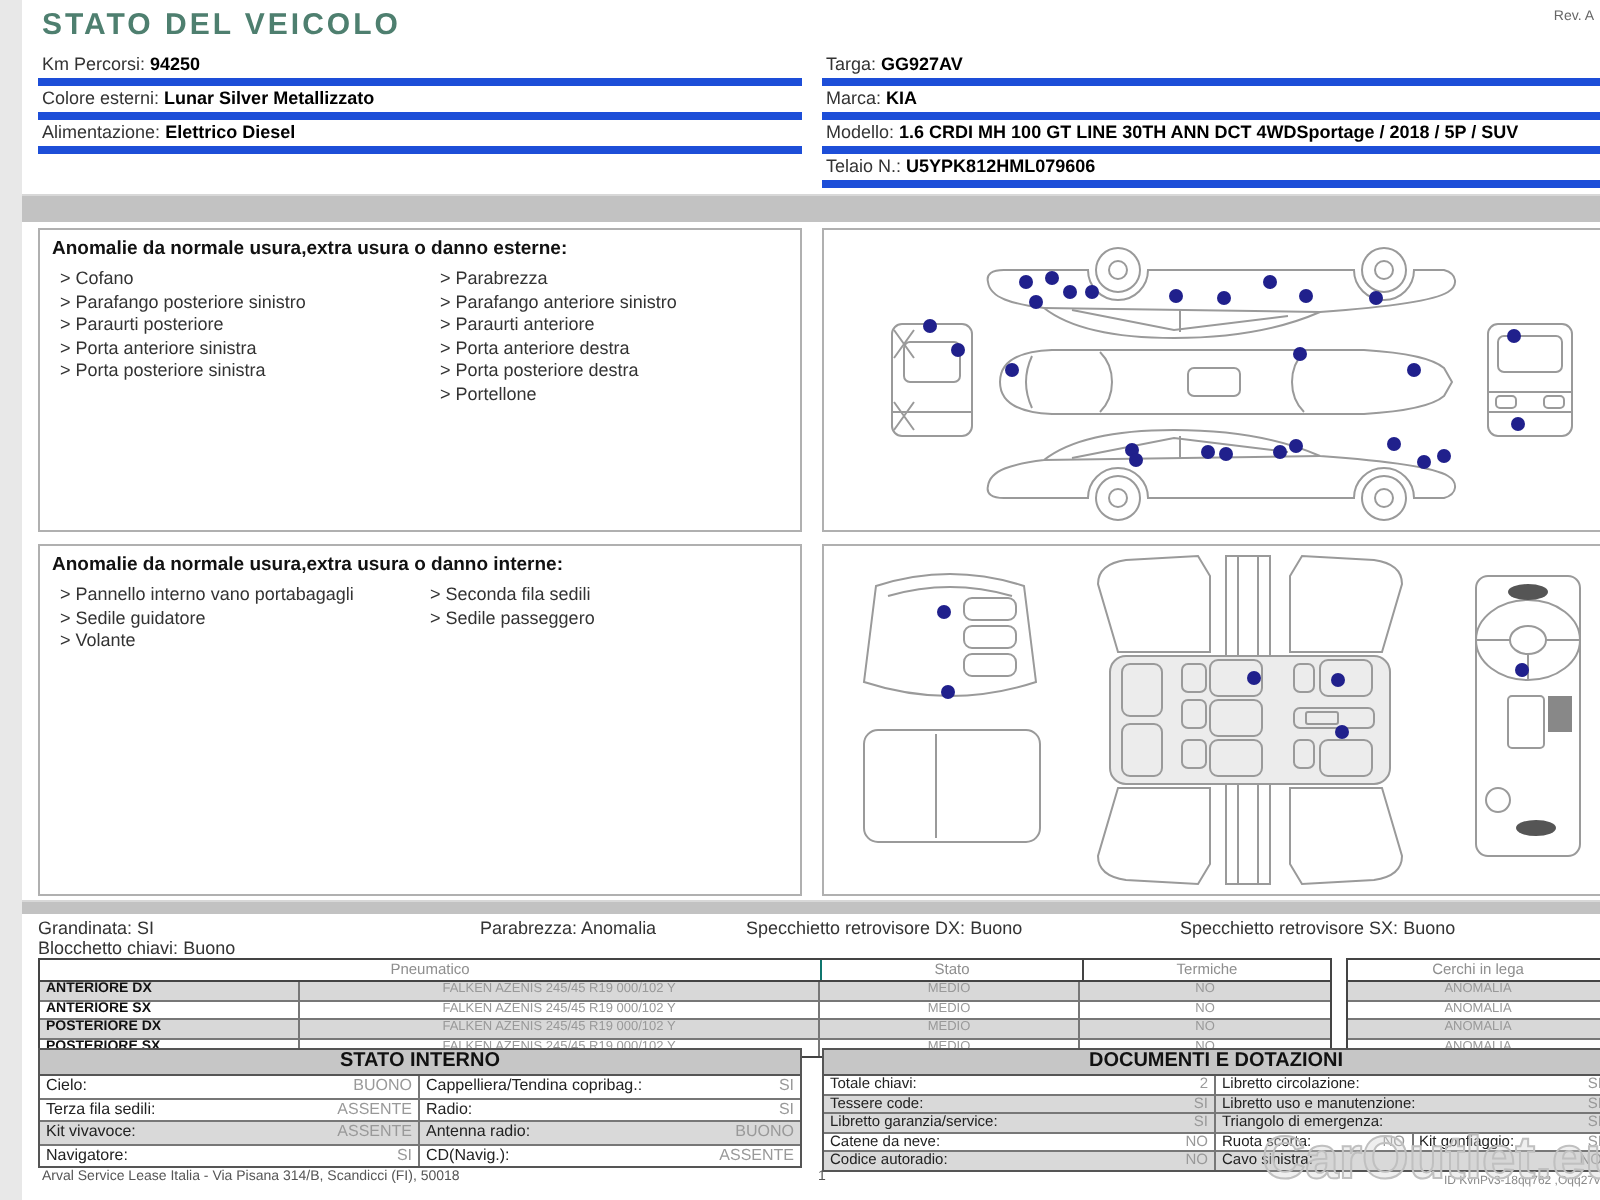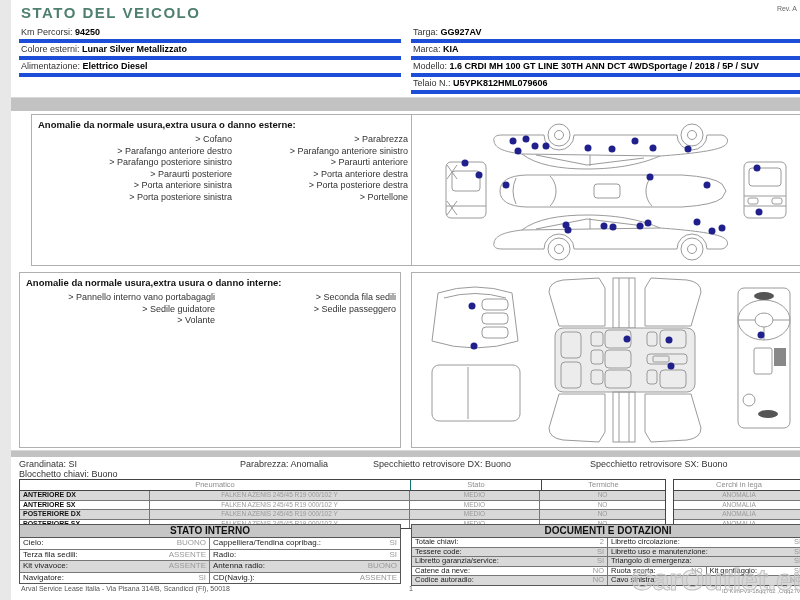--- a/index.html
+++ b/index.html
@@ -17,21 +17,21 @@
   .frow .lab{color:#333;}
   .frow .val{font-weight:bold;color:#000;}
   
   .graybar{position:absolute;left:0;width:800px;background:#c2c2c2;border-top:1px solid #d8d8d8;}
   .bar1{top:97px;height:13px;}
   .bar2{top:450px;height:6px;}
   
   .abox{position:absolute;border:1px solid #b0b0b0;background:#fff;box-sizing:border-box;}
   .abox .atitle{font-size:9.5px;font-weight:bold;color:#111;padding:4px 6px 2px 6px;}
   .alist{display:flex;padding:2px 4px 0 10px;font-size:9px;color:#333;}
-  .acol{line-height:11.5px;text-align:right;}
+  .acol{line-height:11.5px;}
   .acol.c1{width:190px;}
   .acol.c2{flex:1;}
   .aitem::before{content:"> ";}
   
   .dbox{position:absolute;border:1px solid #b0b0b0;background:#fff;box-sizing:border-box;}
   .dbox svg{position:absolute;left:0;top:0;}
   .markers{position:absolute;inset:0;}
   .dot{position:absolute;width:7px;height:7px;border-radius:50%;
        background:#20208c;transform:translate(-50%,-50%);}
   .sketch{stroke:#9a9a9a;fill:none;stroke-width:1;}
@@ -103,26 +103,25 @@
 
   <div class="fields right">
     <div class="frow"><span class="lab">Targa:</span> <span class="val">GG927AV</span></div>
     <div class="frow"><span class="lab">Marca:</span> <span class="val">KIA</span></div>
     <div class="frow"><span class="lab">Modello:</span> <span class="val">1.6 CRDI MH 100 GT LINE 30TH ANN DCT 4WDSportage / 2018 / 5P / SUV</span></div>
     <div class="frow"><span class="lab">Telaio N.:</span> <span class="val">U5YPK812HML079606</span></div>
   </div>
 
   <div class="graybar bar1"></div>
 
-  <div class="abox" style="left:20px;top:114px;width:382px;height:152px;">
+  <div class="abox" style="left:8px;top:114px;width:382px;height:152px;">
     <div class="atitle">Anomalie da normale usura,extra usura o danno esterne:</div>
     <div class="alist">
       <div class="acol c1">
         <div class="aitem">Cofano</div>
-        <div class="aitem">Parafango anteriore destro</div>
         <div class="aitem">Parafango posteriore sinistro</div>
         <div class="aitem">Paraurti posteriore</div>
         <div class="aitem">Porta anteriore sinistra</div>
         <div class="aitem">Porta posteriore sinistra</div>
       </div>
       <div class="acol c2">
         <div class="aitem">Parabrezza</div>
         <div class="aitem">Parafango anteriore sinistro</div>
         <div class="aitem">Paraurti anteriore</div>
         <div class="aitem">Porta anteriore destra</div>

